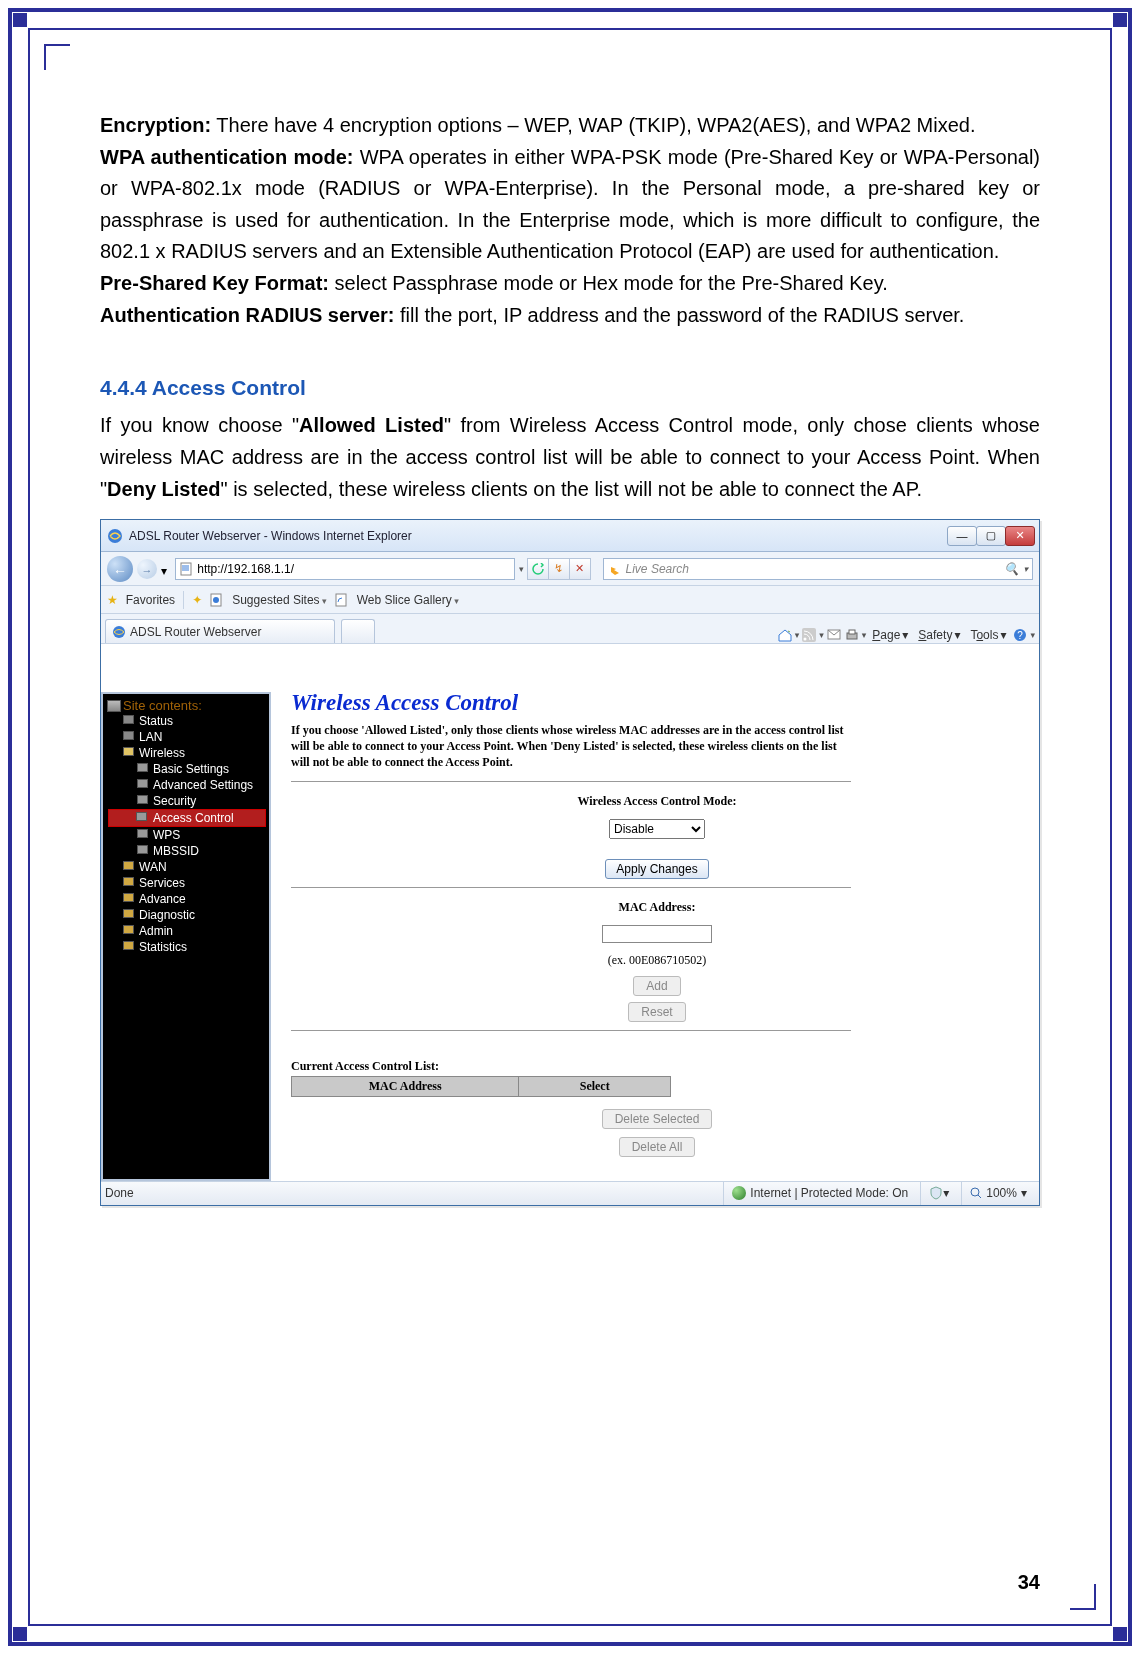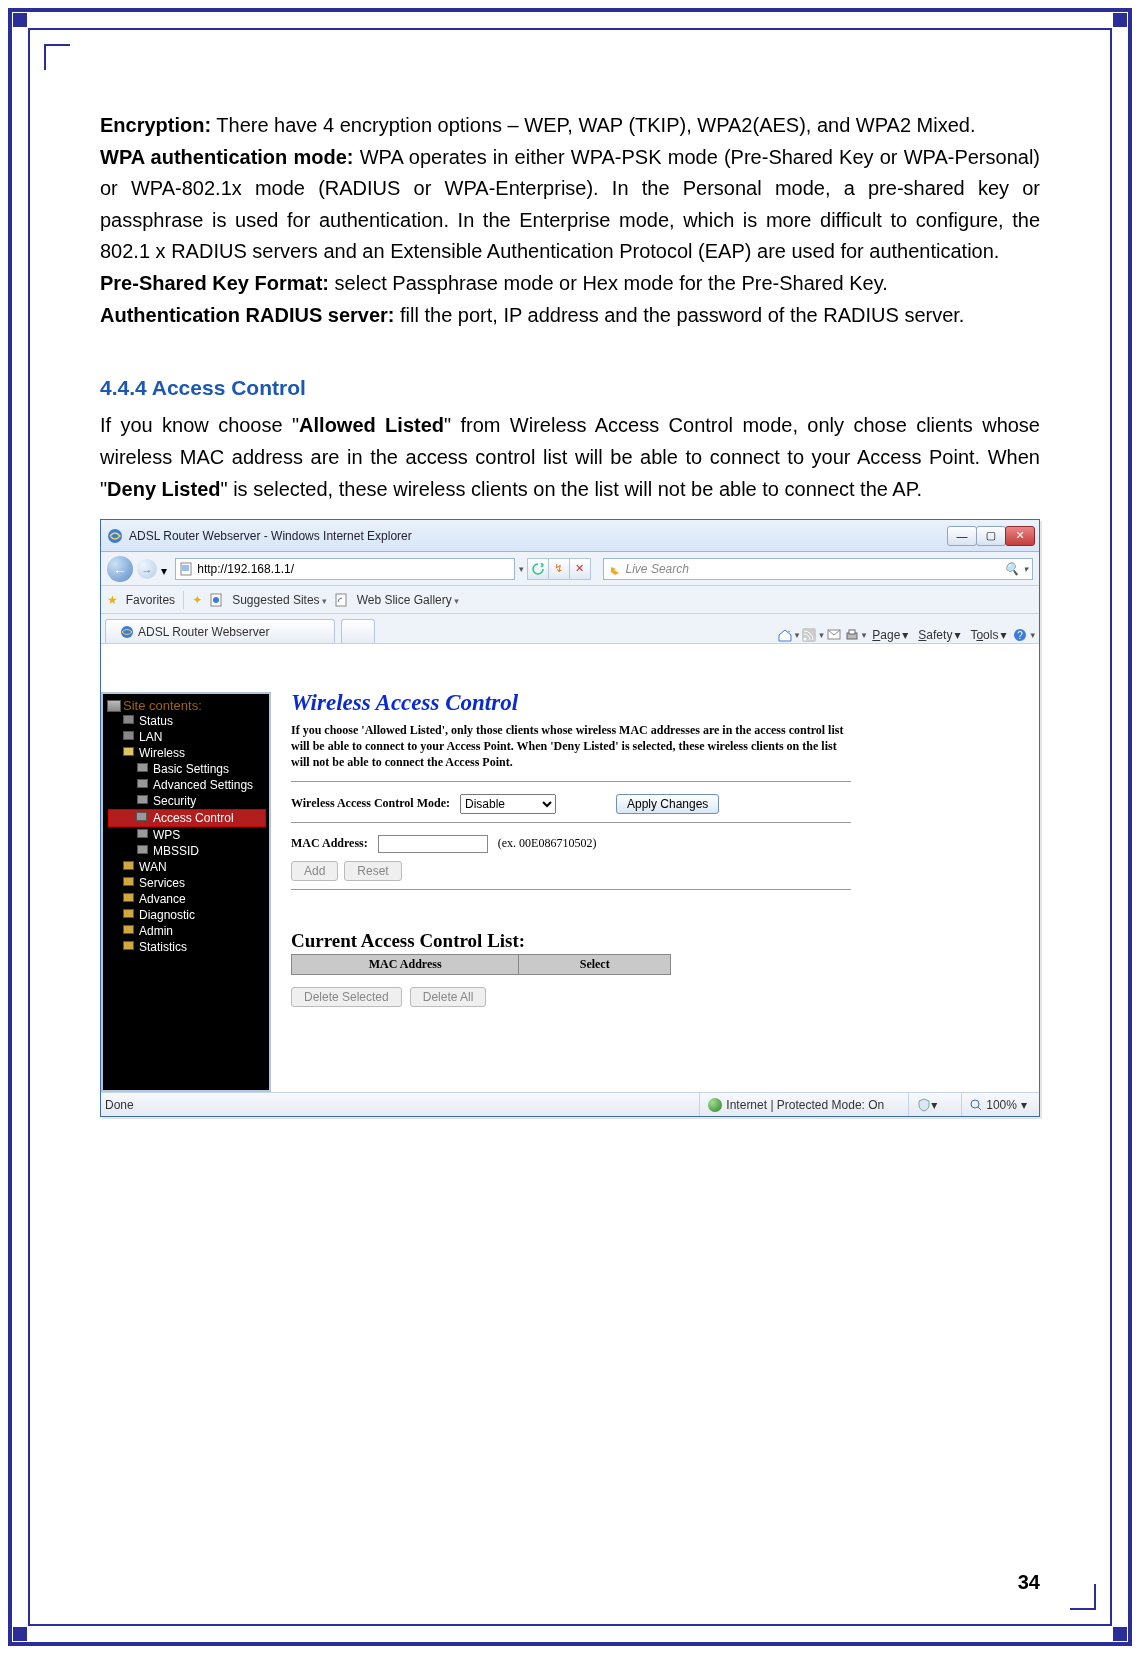--- a/index.html
+++ b/index.html
@@ -161,21 +161,21 @@
     padding:0 4px;
     gap:6px;
     font-size:12px;
   }
   .tab{
     background:linear-gradient(#fff,#e7edf6);
     border:1px solid #b5c5db;
     border-bottom:none;
     border-radius:3px 3px 0 0;
     height:24px;
-    padding:0 40px 0 14px;
+    padding:0 40px 0 6px;
     display:flex;align-items:center;gap:4px;
     min-width:230px;
     color:#333;
   }
   .tab.blank{min-width:34px;padding:0;}
   .tabbar-right{margin-left:auto;display:flex;align-items:center;gap:2px;color:#333;}
   .tb-icon{width:16px;height:16px;display:inline-flex;align-items:center;justify-content:center;border:1px solid transparent;}
   .tb-menu{padding:0 4px;display:inline-flex;align-items:center;gap:2px;}
   .tb-menu u{text-decoration:underline;}
 
@@ -229,49 +229,50 @@
     max-width:560px;
     line-height:1.35;
     margin-bottom:10px;
   }
   .hr-thin{border:none;border-top:1px solid #999;margin:4px 0 12px 0;max-width:560px;}
   .form-row{
     display:flex;align-items:center;gap:10px;
     font-size:12px;font-weight:bold;
     margin:8px 0;
     font-family:"Times New Roman",serif;
+    flex-direction:column;
   }
   .form-row select,.form-row input[type=text]{
     font-family:"Segoe UI",sans-serif;font-size:12px;font-weight:normal;
   }
   .form-row select{height:20px;width:96px;}
   .btn{
     font-family:"Segoe UI",sans-serif;
     font-size:12px;
     padding:2px 12px;
     border:1px solid #888;
     border-radius:3px;
     background:linear-gradient(#fefefe,#e3e3e3);
     color:#000;
   }
   .btn:disabled{color:#888;background:#efefef;border-color:#bbb;}
   .btn.apply{background:linear-gradient(#fff,#dbe6f5);border-color:#6d8fb9;padding:2px 10px;}
   .hint{font-size:12px;font-weight:normal;font-family:"Times New Roman",serif;}
 
-  .acl-heading{font-size:19px;font-weight:bold;margin-top:40px;font-family:"Times New Roman",serif;}
+  .acl-heading{font-size:12px;font-weight:bold;margin-top:28px;font-family:"Times New Roman",serif;}
   .acl-table{width:380px;border-collapse:collapse;margin-top:2px;}
   .acl-table th{background:#c9c9c9;border:1px solid #888;font-size:12px;font-weight:bold;padding:2px 0;font-family:"Times New Roman",serif;}
 
   .statusbar{
     height:24px;
     background:linear-gradient(#f7f9fc,#e4eaf3);
     border-top:1px solid #c6d3e4;
     display:flex;align-items:center;
     font-size:12px;color:#333;
-    padding:0 4px;gap:16px;
+    padding:0 4px;gap:4px;
   }
   .statusbar .seg{border-left:1px solid #c6d3e4;height:100%;display:flex;align-items:center;padding:0 8px;}
   .globe{width:14px;height:14px;border-radius:50%;background:radial-gradient(circle at 30% 30%,#9fe08f,#2b7e2b);margin-right:4px;}
 
   svg{display:block;}
 </style>
 </head>
 <body>
 
 <div class="outer-border"></div>

